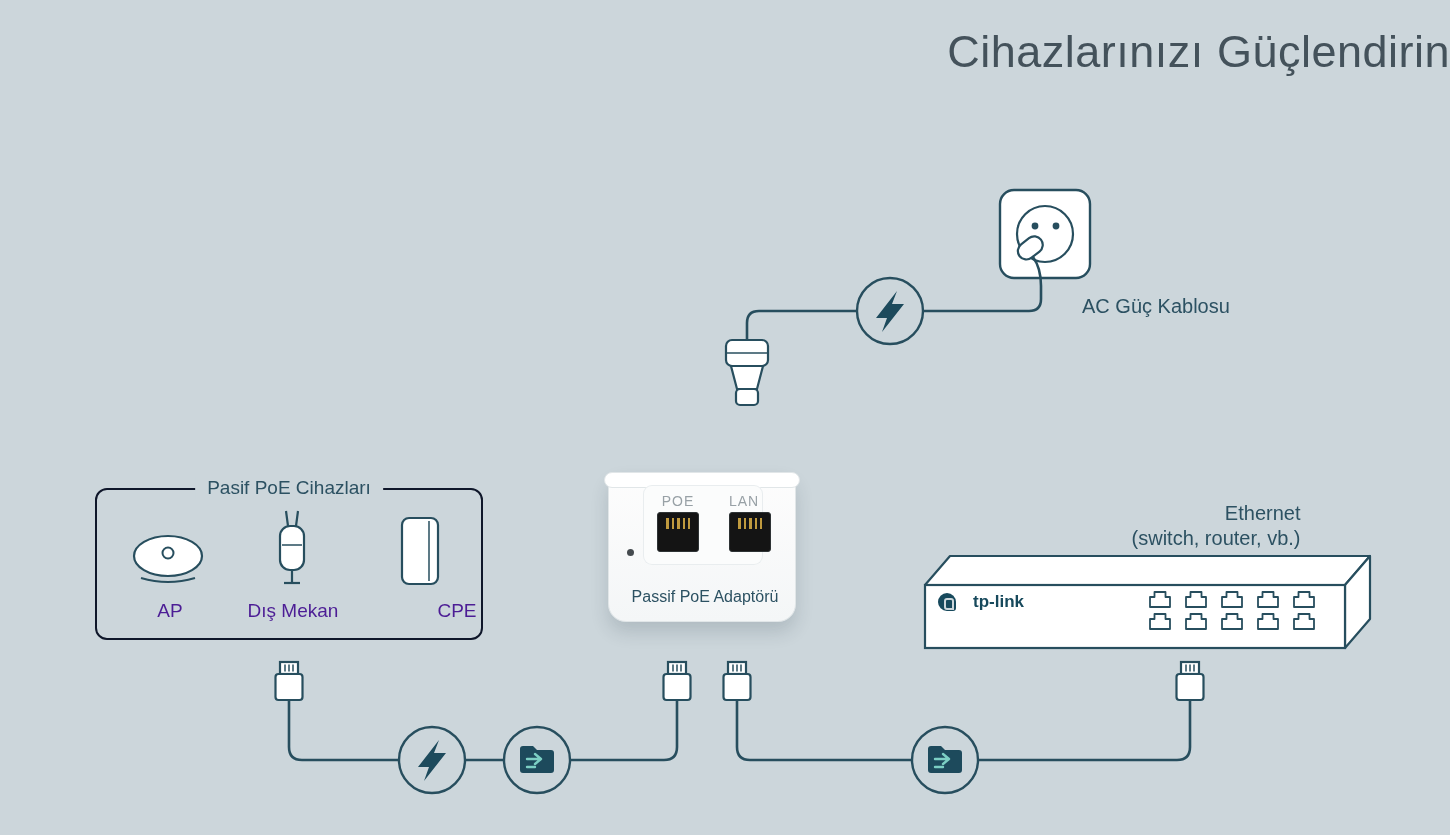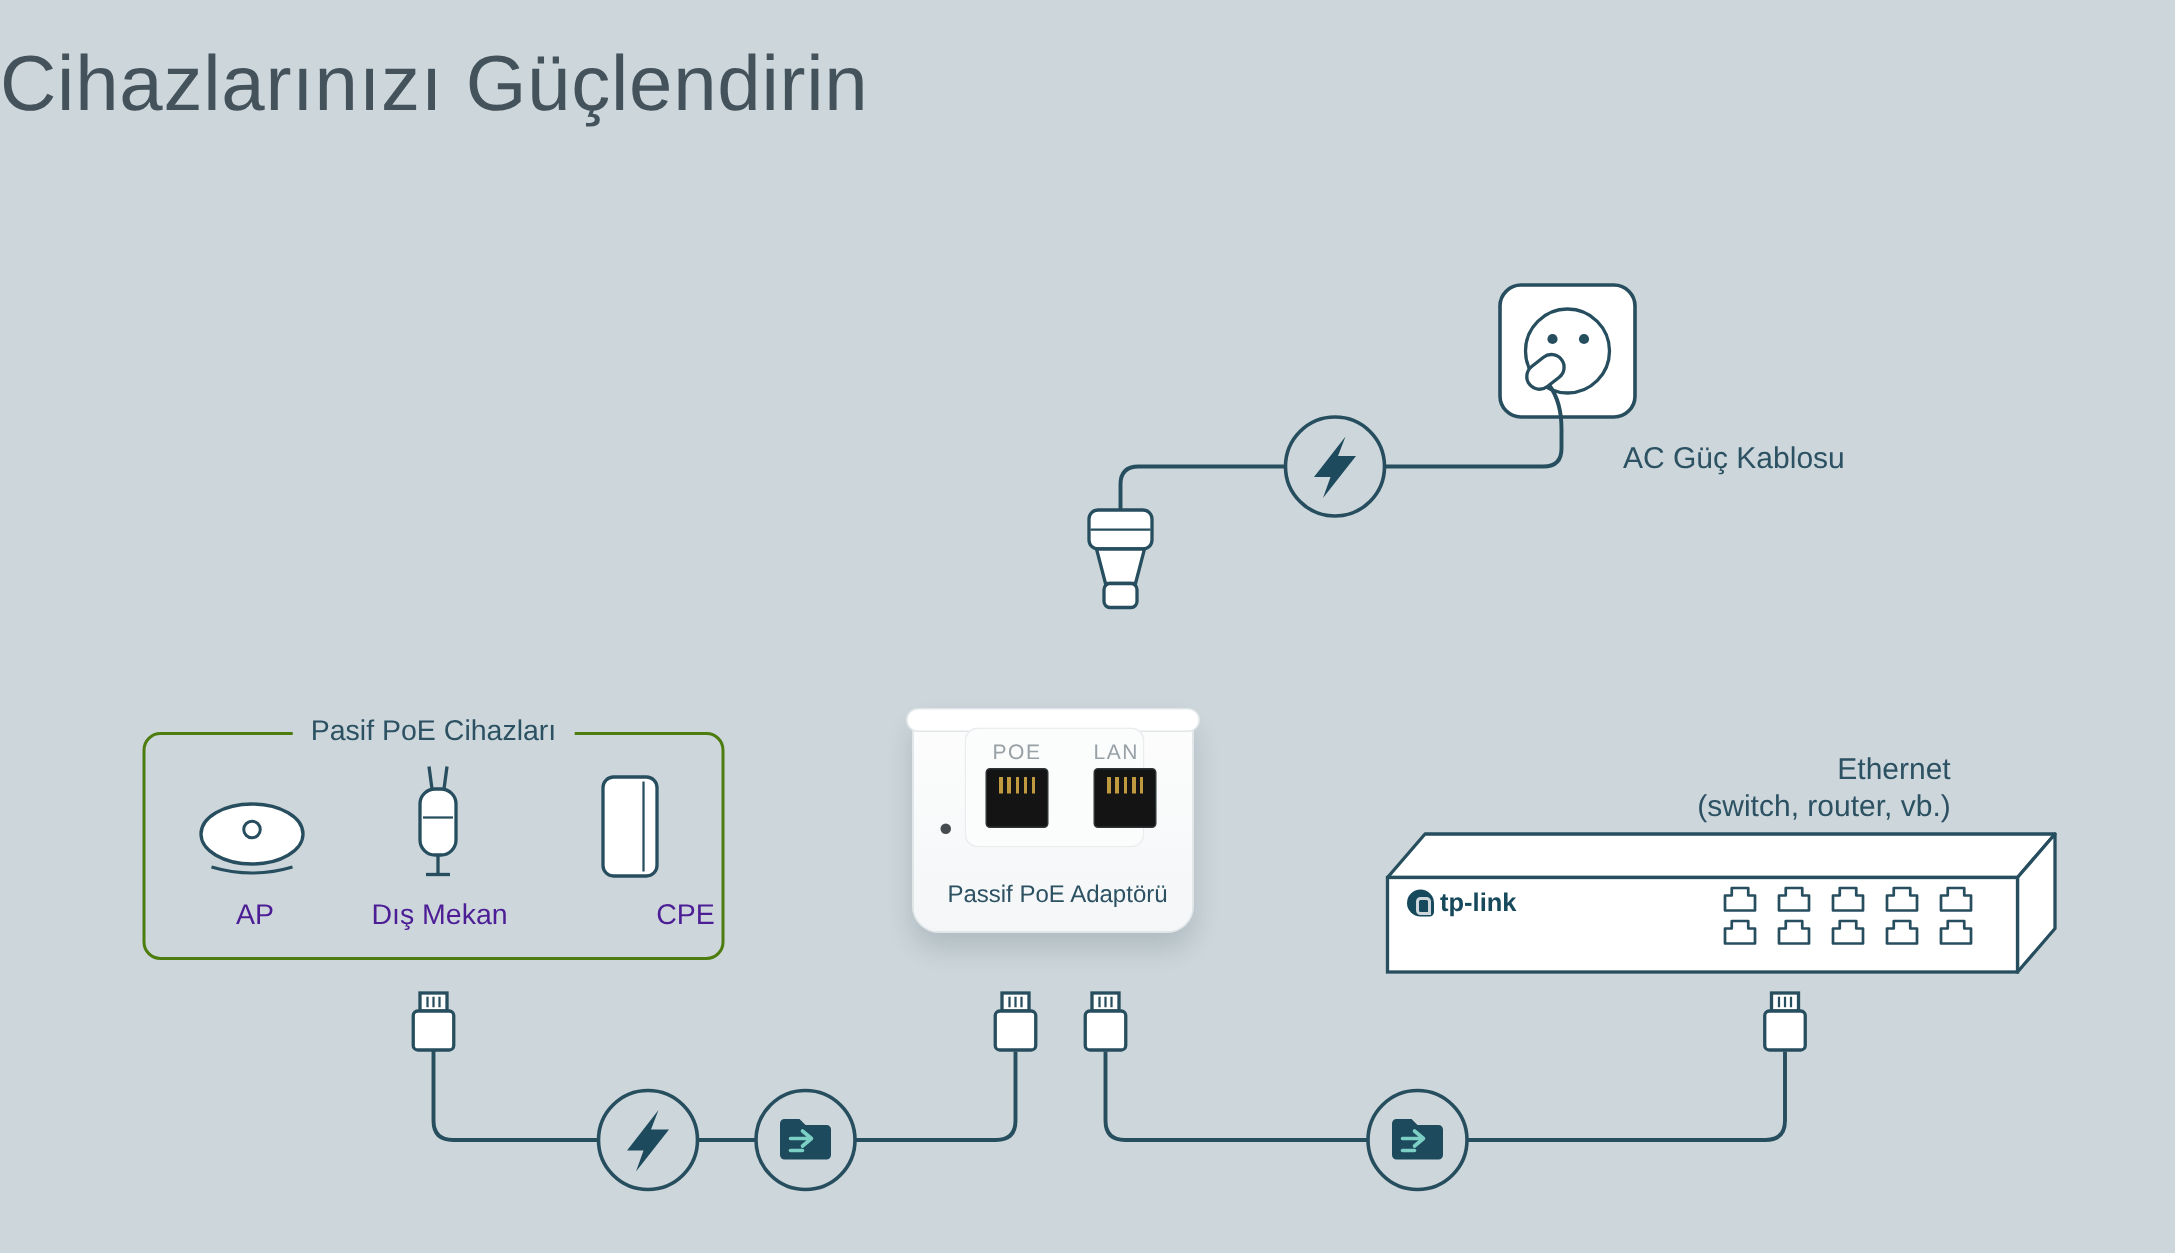--- a/index.html
+++ b/index.html
@@ -1,31 +1,31 @@
 <!DOCTYPE html>
 <html><head>
 <meta charset="utf-8">
 <style>
   * { margin:0; padding:0; box-sizing:border-box; }
   body { font-family:"Liberation Sans", sans-serif; background:#ccd6db; }
   .canvas { position:relative; width:1450px; height:835px; background:#ccd6db; overflow:hidden; }
 
-  .title { position:absolute; top:26px; left:0; width:100%; text-align:left;
-           font-size:52px; font-weight:400; color:#44525b; letter-spacing:.5px; }
+  .title { position:absolute; top:26px; left:0; width:100%; text-align:right;
+           font-size:45px; font-weight:400; color:#44525b; letter-spacing:.5px; }
   .subtitle { position:absolute; top:114px; left:0; width:100%; text-align:center;
               font-size:19.5px; color:#3d4c55; }
 
   .art { position:absolute; left:0; top:0; width:1450px; height:835px; }
 
   .lbl { position:absolute; font-size:20px; color:#2c5162; white-space:nowrap; }
   .center { transform:translateX(-50%); text-align:right; }
 
   
   .poe-box { position:absolute; left:95px; top:488px; width:388px; height:152px;
-             border:2px solid #4d7c0f; border-radius:12px; }
+             border:2px solid #0f172a; border-radius:12px; }
   .poe-box-title { position:absolute; left:50%; top:-13px; transform:translateX(-50%);
                    background:#ccd6db; padding:0 12px; font-size:19px; color:#2c5162; white-space:nowrap; }
   .item-label { position:absolute; top:110px; transform:translateX(-50%); font-size:19px; color:#4c1d95; white-space:nowrap; }
 
   
   .adapter { position:absolute; left:608px; top:472px; width:188px; height:150px;
              background:linear-gradient(180deg,#fdfdfd,#f4f6f7); border:1px solid #e1e6e8;
              border-radius:14px 14px 18px 18px; box-shadow:0 10px 18px rgba(30,50,60,.16); }
   .adapter-flange { position:absolute; left:-5px; right:-5px; top:-1px; height:16px;
                     background:#fff; border:1px solid #e1e6e8; border-radius:10px; }
@@ -34,21 +34,21 @@
   .port-group { position:absolute; top:20px; width:42px; text-align:center; }
   .port-group.poe { left:48px; }
   .port-group.lan { left:108px;padding-left:12px; }
   .port-label { display:block; font-size:14px; color:#98a1a6; letter-spacing:1px; margin-bottom:3px; }
   .rj45-jack { width:42px; height:40px; background:#141414; border:1px solid #2e3335; border-radius:3px; position:relative; }
   .rj45-jack::before { content:""; position:absolute; left:8px; right:8px; top:5px; height:11px;
                        background:repeating-linear-gradient(90deg,#c09a3e 0 2.5px,#141414 2.5px 5.5px); }
   .led { position:absolute; left:18px; top:76px; width:7px; height:7px; border-radius:50%; background:#454b4f; }
 
   
-  .brand { position:absolute; left:938px; top:592px; display:flex; align-items:center; gap:4px; }
+  .brand { position:absolute; left:938px; top:592px; display:flex; align-items:center; gap:17px; }
   .brand-mark { width:18px; height:18px; background:#17495c; border-radius:9px 9px 3px 9px; position:relative; }
   .brand-mark::after { content:""; position:absolute; left:6px; top:5px; width:6px; height:8px;
                        border:2px solid #ccd6db; border-radius:3px 3px 0 3px; border-top-width:2px; }
   .brand-text { font-size:17px; font-weight:bold; color:#17495c; }
 </style>
 </head>
 <body>
 
 <div class="canvas">
 

